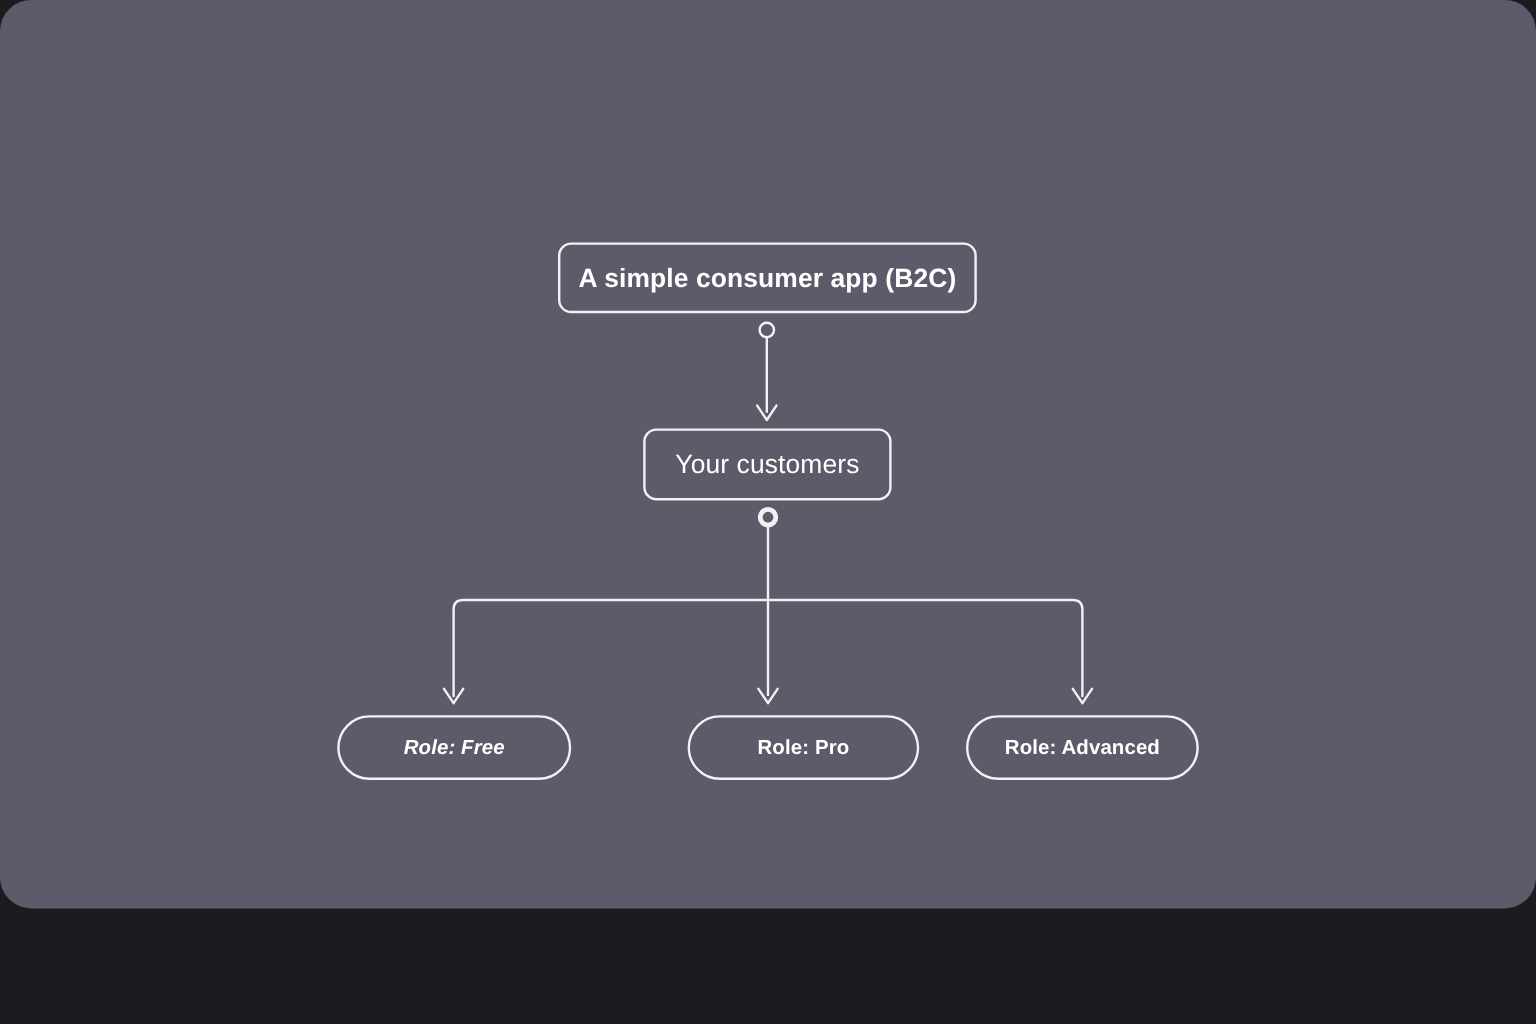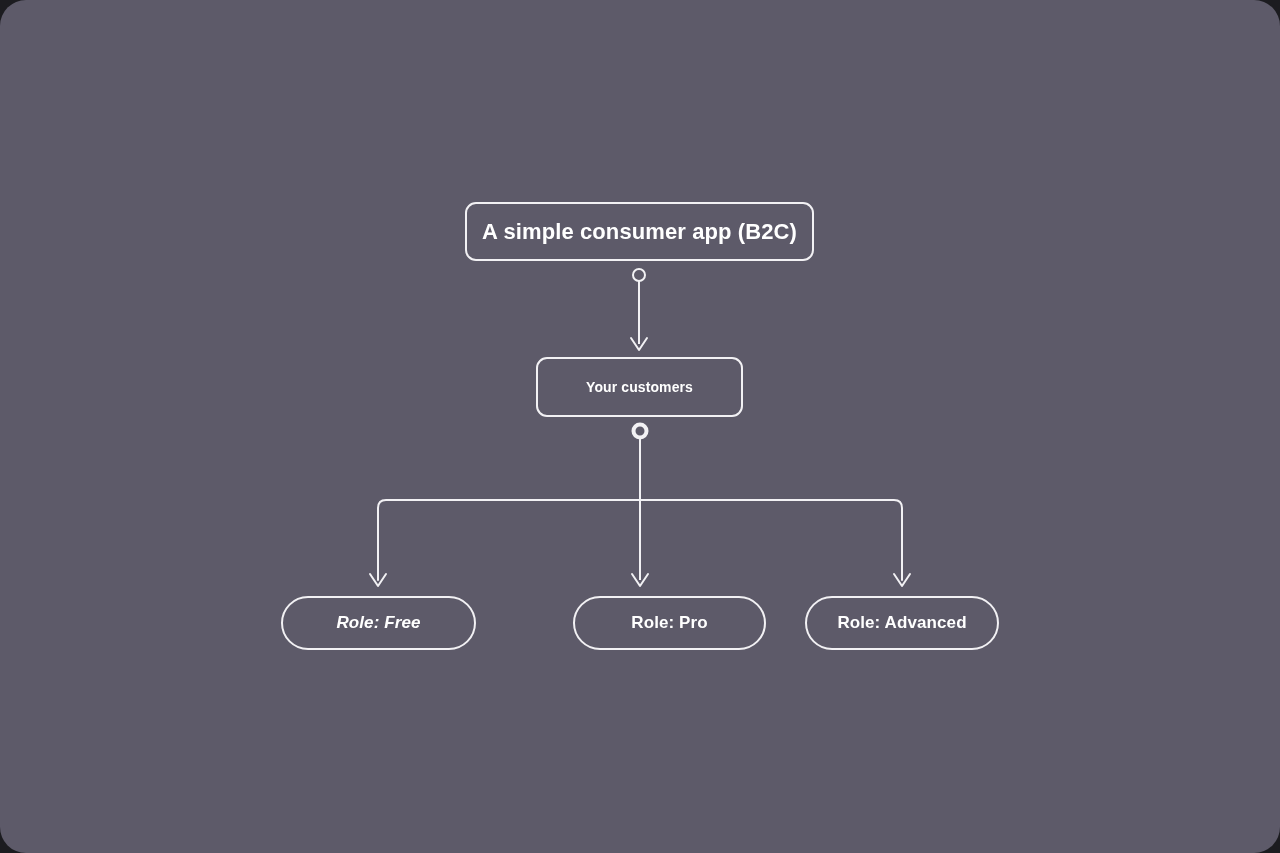--- a/index.html
+++ b/index.html
@@ -10,21 +10,21 @@
   }
   body {
     width: 1280px;
     height: 853px;
     font-family: "Liberation Sans", sans-serif;
     overflow: hidden;
   }
   .canvas {
     position: relative;
     width: 1280px;
-    height: 853px;
+    height: 757px;
     background: #5d5a69;
     border-radius: 26px;
     overflow: hidden;
     box-sizing: border-box;
   }
   .edges {
     position: absolute;
     left: 0;
     top: 0;
     width: 1280px;
@@ -52,22 +52,22 @@
     font-size: 22px;
     font-weight: bold;
     letter-spacing: 0.1px;
   }
   .node-customers {
     left: 536px;
     top: 357px;
     width: 207px;
     height: 60px;
     border-radius: 11px;
-    font-size: 14px;
-    font-weight: bold;
+    font-size: 22px;
+    font-weight: normal;
     letter-spacing: 0.1px;
   }
   .node-role {
     top: 596px;
     height: 54px;
     border-radius: 27px;
     font-size: 17px;
     font-weight: bold;
     letter-spacing: 0.1px;
   }

